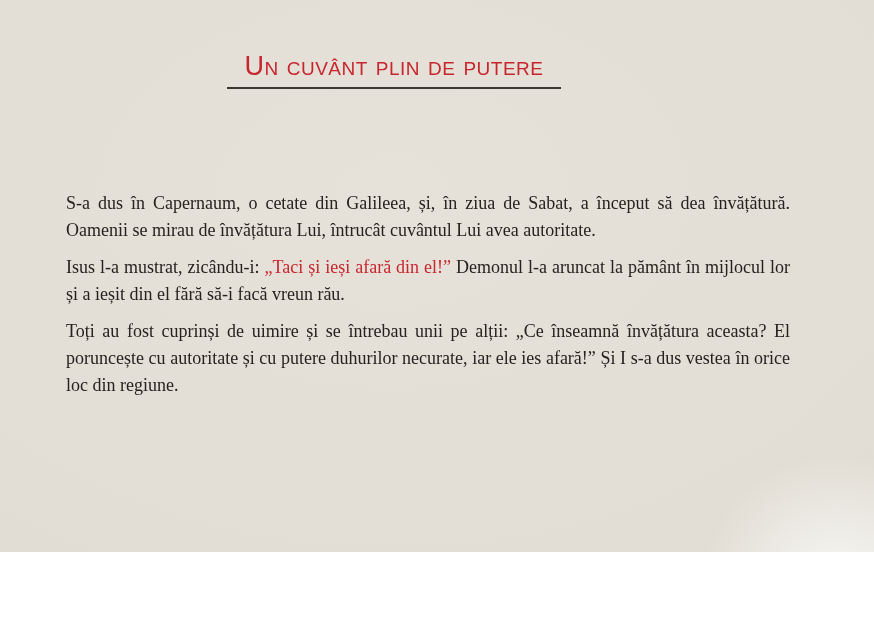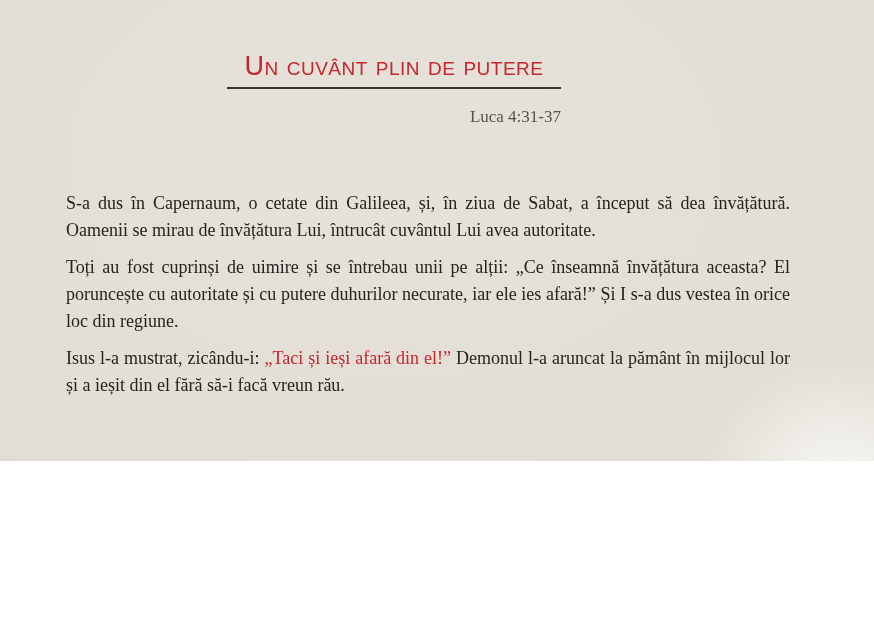--- a/index.html
+++ b/index.html
@@ -2,21 +2,21 @@
 <html><head>
 <meta charset="utf-8">
 <style>
   html, body {
     margin: 0;
     padding: 0;
   }
   .slide {
     position: relative;
     width: 874px;
-    height: 461px;
+    height: 552px;
     overflow: hidden;
     font-family: "Liberation Serif", serif;
     background:
       radial-gradient(circle 190px at 96% 108%, rgba(255,255,255,0.85) 0%, rgba(255,255,255,0.0) 75%),
       radial-gradient(ellipse 900px 600px at 45% 35%, #e6e2d9 0%, #e2ded5 60%, #dedacf 100%);
   }
   .title-block {
     position: absolute;
     top: 50px;
     left: 227px;
@@ -63,19 +63,18 @@
     color: var(--accent, #c8262e);
   }
 </style>
 </head>
 <body>
 
 <div class="slide" style="--accent: #c8262e; --text: #262220; --underline: #3a3531; --ref: #57514a;">
   <div class="title-block">
     <div class="page-title">Un cuvânt plin de putere</div>
   </div>
-  <div class="verse-ref">Luca 4:31-37</div>
   <div class="body-text">
       <p><span>S-a dus în Capernaum, o cetate din Galileea, și, în ziua de Sabat, a început să dea învățătură. Oamenii se mirau de învățătura Lui, întrucât cuvântul Lui avea autoritate.</span></p>
+      <p><span>Isus l-a mustrat, zicându-i: </span><span class="red">„Taci și ieși afară din el!”</span><span> Demonul l-a aruncat la pământ în mijlocul lor și a ieșit din el fără să-i facă vreun rău.</span></p>
       <p><span>Toți au fost cuprinși de uimire și se întrebau unii pe alții: „Ce înseamnă învățătura aceasta? El poruncește cu autoritate și cu putere duhurilor necurate, iar ele ies afară!” Și I s-a dus vestea în orice loc din regiune.</span></p>
-      <p><span>Isus l-a mustrat, zicându-i: </span><span class="red">„Taci și ieși afară din el!”</span><span> Demonul l-a aruncat la pământ în mijlocul lor și a ieșit din el fără să-i facă vreun rău.</span></p>
     </div>
 </div>
 
 </body></html>

